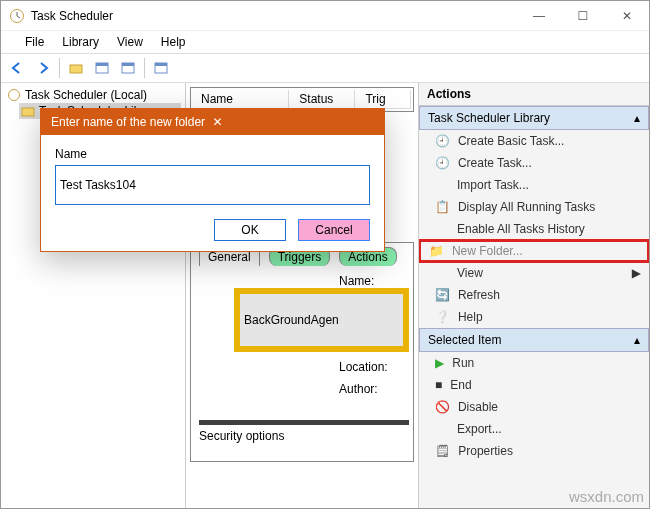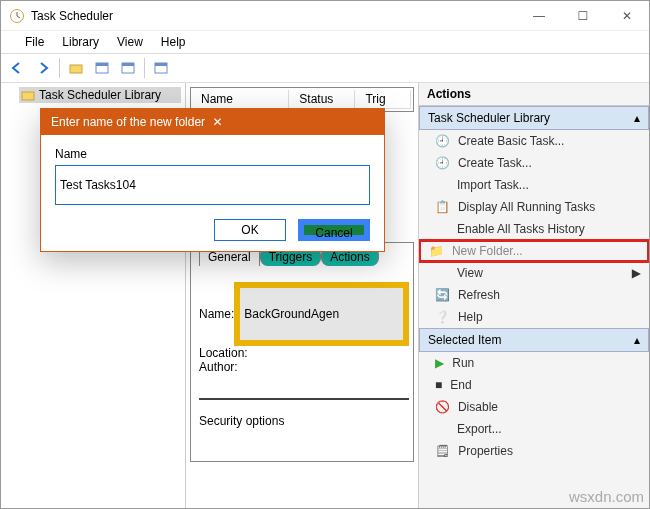--- a/index.html
+++ b/index.html
@@ -14,42 +14,42 @@
   .toolbar .tb { width:24px;height:24px;display:flex;align-items:center;justify-content:center;border:1px solid transparent;}
   .toolbar .sep { width:1px;height:20px;background:#ccc;margin:0 2px;}
   .body { display:flex; height:calc(509px - 30px - 22px - 30px - 2px); }
   .tree { width:185px; border-right:1px solid #ccc; padding:4px; background:#fff;position:relative;}
   .tree-item { display:flex;align-items:center;gap:4px;padding:1px 2px;}
   .tree-item.sel { background:#d8d8d8;}
   .midcol { flex:1; background:#fff; position:relative; border-right:1px solid #ccc; padding:4px; overflow:hidden;}
   .grid { border:1px solid #888; background:#fff; }
   .grid th { background:#fff; border-right:1px solid #ddd; border-bottom:1px solid #ddd; text-align:left; padding:2px 8px; font-weight:normal;}
   .details { margin-top:130px; height:220px; border:1px solid #888; background:#fff; padding:4px 4px 4px 8px; position:relative; overflow:hidden;}
-  .tabs { display:flex; gap:0px; margin-bottom:16px;}
+  .tabs { display:flex; gap:9px; margin-bottom:8px;}
   .tab { padding:2px 8px; border:1px solid #888; background:#fff; border-bottom:none;}
   .tab.active { background:#fff; }
-  .tab:not(.active){ background:#14b8a6;border-radius:8px;}
-  .fld { display:flex; margin:0 0; align-items:center;}
+  .tab:not(.active){ background:#86efac;border-radius:8px;}
+  .fld { display:flex; margin:8px 0; align-items:flex-end;flex-direction:column;}
   .fld label{ width:70px;}
   .fld input,.fld .ro{ border:6px solid #eab308; flex:1; padding:19px 4px; min-height:18px; background:#e5e5e5;}
   .fld textarea{border:1px solid #888; flex:1; height:40px; padding:1px 4px; resize:none;}
   .actions { width:230px; background:#f4f4f4; padding:0; }
   .actions .hdr { background:#f4f4f4; font-weight:bold; padding:4px 8px; border-bottom:1px solid #ccc;}
   .actions .secthdr { background:#d6e5f3; padding:4px 8px; display:flex; justify-content:space-between; align-items:center; border:1px solid #aac;}
   .actions .act { display:flex; align-items:center; gap:8px; padding:4px 8px 4px 16px; color:#333;}
   .actions .act.highlighted{ outline:3px solid #d22; outline-offset:-2px; padding-left:10px;}
   .actions .act .arrow{ margin-left:auto; }
   
   .modal { position:absolute; left:40px; top:108px; width:345px; background:#fff; border:1px solid #cf5d17; box-shadow:0 10px 30px rgba(0,0,0,.25);}
   .modal .mtitle { background:#d25a12; color:#ffffff; padding:6px 10px; display:flex; align-items:center;}
   .modal .mtitle span{ flex:1;}
   .modal .mbody { padding:12px 14px 10px;}
   .modal input[type=text]{ width:100%; border:1px solid #1e6fd6; padding:12px 4px; }
   .modal .btns { display:flex; justify-content:flex-end; gap:12px; margin-top:14px;}
-  .modal button { width:72px; height:22px; border:6px solid #3b82f6; background:#15803d;}
+  .modal button { width:72px; height:22px; border:1px solid #3b82f6; background:#f9a8d4;}
   .modal button.primary{ border:1px solid #1e6fd6; background:#fff;}
   .wm { position:absolute; right:6px; bottom:4px; color:#aaa; font-size:15px;}
   svg{display:block;}
 </style>
 </head>
 <body>
 
 <div class="titlebar">
   <span class="icon">
     <svg width="16" height="16">
@@ -104,20 +104,28 @@
       <svg width="16" height="16">
         <rect x="2" y="3" width="12" height="10" fill="#fff" stroke="#6a8ec9"></rect>
         <rect x="2" y="3" width="12" height="3" fill="#6a8ec9"></rect>
       </svg>
     </div>
 </div>
 
 <div class="body">
 
   <div class="tree">
+    <div class="tree-item">
+      <span>
+          <svg width="14" height="14">
+            <circle cx="7" cy="7" r="5.5" fill="#fff" stroke="#c9a24a"></circle>
+          </svg>
+        </span>
+      <span>Task Scheduler (Local)</span>
+    </div>
     <div class="tree-item sel" style="margin-left:14px;">
       <span>
           <svg width="14" height="14">
             <rect x="1" y="4" width="12" height="8" fill="#f7d66a" stroke="#caa33a"></rect>
           </svg>
         </span>
       <span style="overflow:hidden;text-overflow:ellipsis;white-space:nowrap;">Task Scheduler Library</span>
     </div>
   </div>
 
@@ -143,21 +151,21 @@
           <input class="ro" readonly="" value="BackGroundAgen" style="">
         </div>
       <div class="fld">
           <label>Location:</label>
           <span></span>
         </div>
       <div class="fld">
           <label>Author:</label>
           <span></span>
         </div>
-      <div style="border-top:2px solid #404040;margin-top:24px;padding-top:14px;"><span>Security options</span></div>
+      <div style="border-top:5px solid #404040;margin-top:24px;padding-top:4px;"><span>Security options</span></div>
     </div>
   </div>
 
   <div class="actions">
     <div class="hdr">Actions</div>
     <div class="secthdr">
       <span>Task Scheduler Library</span>
       <span>▴</span>
     </div>
     <div class="act">

